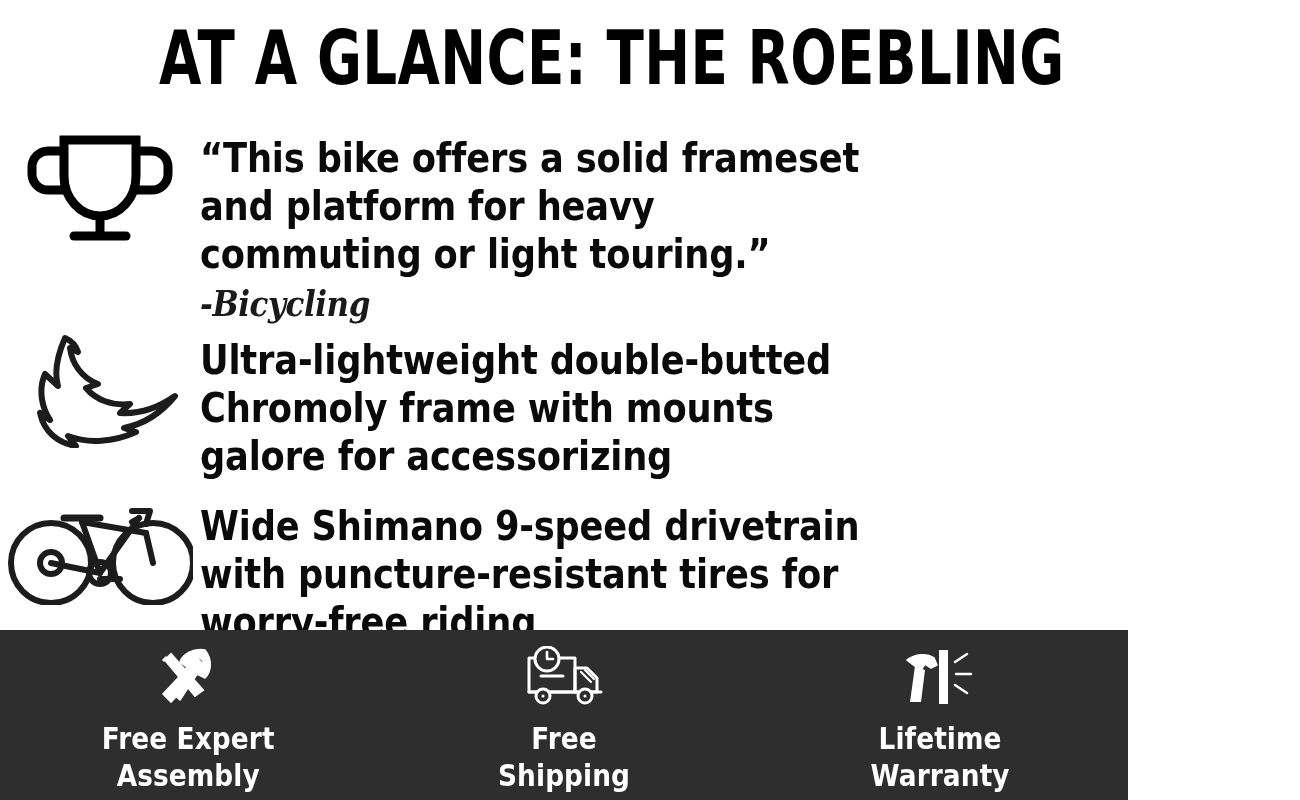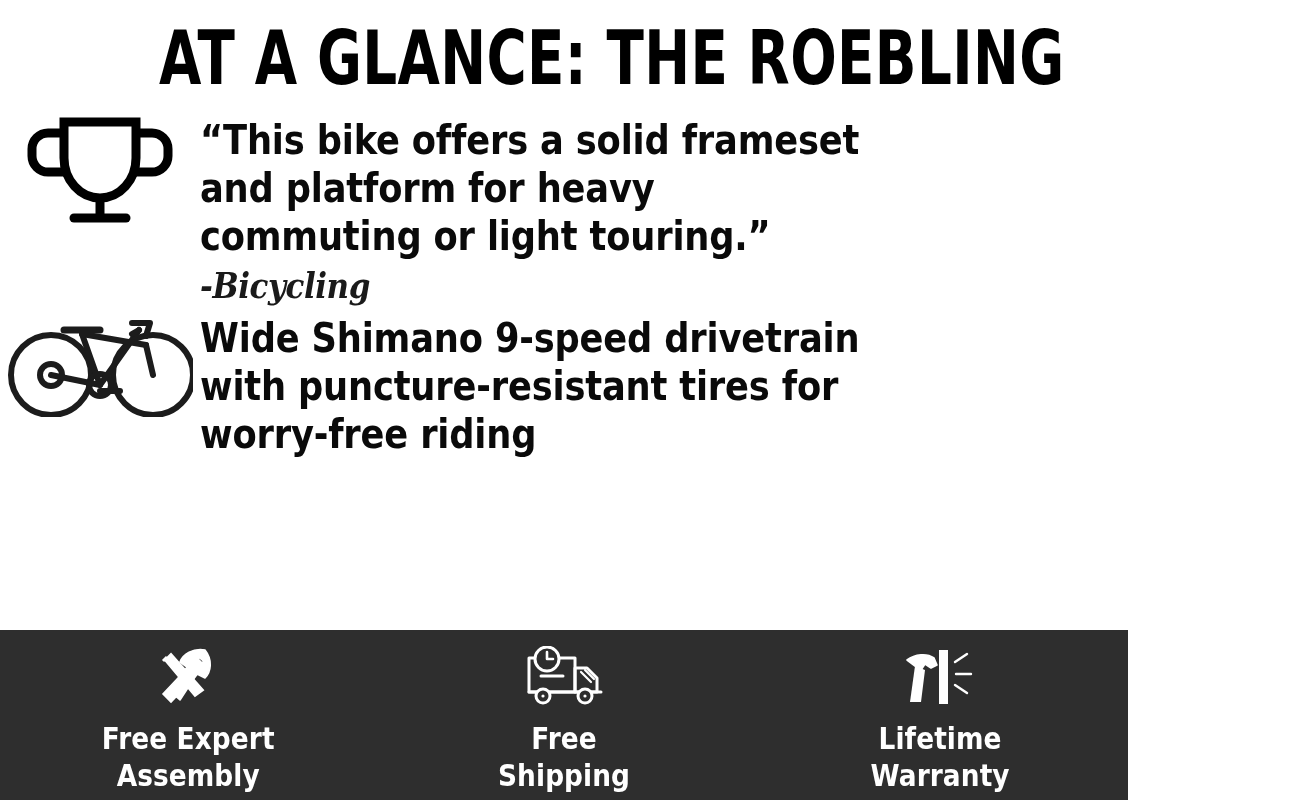--- a/index.html
+++ b/index.html
@@ -33,21 +33,21 @@
     color: #000000;
     transform: scaleX(0.74);
     transform-origin: center;
     white-space: nowrap;
   }
 
   
   .features {
     position: absolute;
     left: 0;
-    top: 102px;
+    top: 120px;
     width: 1075px;
   }
   .feature-row {
     position: relative;
     display: flex;
     align-items: flex-start;
     height: 170px;
   }
   .feature-icon {
     width: 200px;
@@ -145,20 +145,48 @@
             <path d="M54 112 H106" stroke-linecap="round"></path>
           </g>
         </svg>
       </span>
     </div>
     <div class="feature-text">
       <span>“This bike offers a solid frameset and platform for heavy commuting or light touring.” </span><span class="quote-attrib">-Bicycling</span>
     </div>
   </div>
 
+  <div class="feature-row row-2">
+    <div class="feature-icon">
+      <span>
+        <svg width="165" height="120" viewBox="0 0 165 120">
+          <g fill="none" stroke="#1c1c1c" stroke-width="6" stroke-linejoin="round" stroke-linecap="round">
+            <path d="M47 10
+                     C 40 26 36 44 40 58
+                     L 27 46
+                     C 20 62 24 80 32 92
+                     L 22 85
+                     C 26 104 40 115 58 118
+                     L 50 108
+                     C 70 116 96 114 118 104
+                     L 106 100
+                     C 126 96 144 84 157 68
+                     C 140 80 120 86 102 85
+                     L 112 76
+                     C 94 78 78 72 68 60
+                     L 80 56
+                     C 64 50 54 36 52 20
+                     L 60 24
+                     C 58 18 54 13 47 10 Z"></path>
+          </g>
+        </svg>
+      </span>
+    </div>
+    <div class="feature-text">Ultra-lightweight double-butted Chromoly frame with mounts galore for accessorizing</div>
+  </div>
 
   <div class="feature-row row-3">
     <div class="feature-icon">
       <span>
         <svg width="185" height="105" viewBox="0 0 185 105">
           <g fill="none" stroke="#1c1c1c" stroke-width="6" stroke-linecap="round" stroke-linejoin="round">
             <circle cx="43" cy="63" r="40"></circle>
             <circle cx="145" cy="63" r="40"></circle>
             <circle cx="43" cy="63" r="11"></circle>
             <circle cx="92" cy="73" r="11"></circle>

